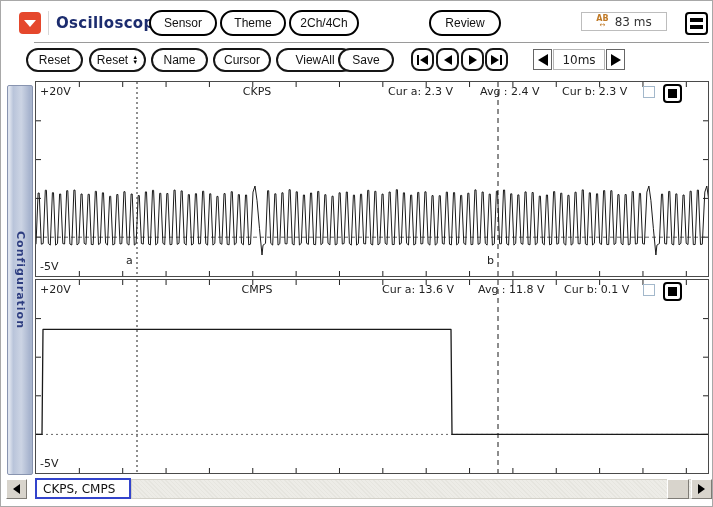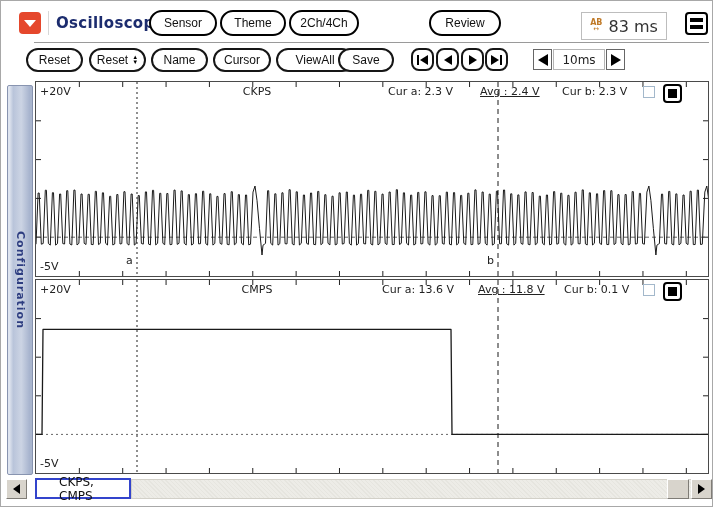--- a/index.html
+++ b/index.html
@@ -12,26 +12,26 @@
   
   .app-icon { position:absolute; left:18px; top:11px; width:22px; height:22px;
     background:#e5472c; border-radius:4px; display:flex; align-items:center; justify-content:center; }
   .app-icon .tri-down { width:0;height:0;border-left:6px solid transparent;border-right:6px solid transparent;border-top:7px solid #fff; }
   .title-divider { position:absolute; left:47px; top:10px; width:1px; height:24px; background:#d7d7d7; }
   .app-title { position:absolute; left:55px; top:13px; font-size:15px; font-weight:bold; color:#1c2c6e; letter-spacing:.3px; }
   .pill-btn { position:absolute; height:26px; top:9px; border:2px solid #000000; border-radius:13px;
     background:#fff; font-size:12px; color:#111; display:flex; align-items:center; justify-content:center; cursor:default; }
   .pill-btn2 { position:absolute; height:24px; top:47px; border:2px solid #161616; border-radius:12px;
     background:#fff; font-size:12px; color:#111; display:flex; align-items:center; justify-content:center; gap:4px; }
-  .measure-box { position:absolute; left:580px; top:11px; width:86px; height:28px; border:1px solid #bdbdbd;
+  .measure-box { position:absolute; left:580px; top:11px; width:86px; height:19px; border:1px solid #bdbdbd;
     background:#fff; display:flex; align-items:center; justify-content:center; gap:6px; }
   .ab-icon { display:flex; flex-direction:column; align-items:center; line-height:6px; }
   .ab-icon .ab-top { font-size:8px; font-weight:bold; color:#c07a28; }
   .ab-icon .ab-bot { font-size:7px; color:#c07a28; }
-  .measure-value { font-size:16px; color:#333; }
+  .measure-value { font-size:12px; color:#333; }
   .menu-btn { position:absolute; left:684px; top:11px; width:23px; height:23px; border:2.5px solid #000;
     border-radius:4px; background:#fff; display:flex; flex-direction:column; align-items:center; justify-content:center; gap:2.5px; }
   .menu-btn .bar { width:13px; height:4.5px; background:#000; }
   .toolbar-sep { position:absolute; left:33px; top:41px; width:675px; height:1px; background:#9a9a9a; }
   
   .spinner { display:flex; flex-direction:column; line-height:5px; font-size:6px; color:#000; }
   .sq-btn { position:absolute; top:47px; width:23px; height:23px; border:2px solid #161616; border-radius:8px;
     background:#fff; display:flex; align-items:center; justify-content:center; gap:1px; }
   .tri-l { width:0;height:0;border-top:5px solid transparent;border-bottom:5px solid transparent;border-right:8px solid #000; }
   .tri-r { width:0;height:0;border-top:5px solid transparent;border-bottom:5px solid transparent;border-left:8px solid #000; }
@@ -52,36 +52,36 @@
   
   .channel { position:absolute; left:34px; width:674px; background:#fff; border:1px solid #4a4a4a; }
   .channel.ch1 { top:80px; height:196px; }
   .channel.ch2 { top:278px; height:195px; }
   .channel svg { position:absolute; left:0; top:0; }
   .ch-label { position:absolute; font-size:11px; color:#222; white-space:nowrap; }
   .v-top { left:4px; top:3px; }
   .v-bottom { left:4px; bottom:3px; }
   .ch-title { left:176px; top:3px; width:90px; text-align:center; }
   .cur-a { left:352px; top:3px; }
-  .avg { left:444px; top:3px;text-decoration:underline; }
+  .avg { left:444px; top:3px; }
   .cur-b { left:526px; top:3px; }
   .cursor-tag { position:absolute; bottom:9px; font-size:11px; color:#222; }
   .chk { position:absolute; left:607px; top:4px; width:12px; height:12px; background:#fff; border:1.5px solid #a3b8cb; }
   .blk-btn { position:absolute; left:627px; top:2px; width:19px; height:19px; border:2px solid #000; border-radius:4px;
     background:#fff; display:flex; align-items:center; justify-content:center; }
   .blk-btn .fill { width:9px; height:9px; background:#000; }
   
   .statusbar { position:absolute; left:0; top:477px; width:713px; height:24px; }
   .sb-btn { position:absolute; top:1px; width:21px; height:20px; background:#d8d4cc;
     border-top:1px solid #fff; border-left:1px solid #fff; border-right:1px solid #7f7c76; border-bottom:1px solid #7f7c76;
     display:flex; align-items:center; justify-content:center; }
   .sb-btn .tri-l { border-right-width:7px; border-top-width:5px; border-bottom-width:5px; }
   .sb-btn .tri-r { border-left-width:7px; border-top-width:5px; border-bottom-width:5px; }
   .sb-label { position:absolute; left:34px; top:0; width:96px; height:21px; background:#fff; border:2px solid #3344cc;
-    font-size:12px; color:#111; display:flex; align-items:center; padding-left:22px; }
+    font-size:12px; color:#111; display:flex; align-items:center; padding-left:6px; }
   .sb-track { position:absolute; left:130px; top:1px; width:580px; height:20px; background:#edece7;
     background-image:repeating-linear-gradient(45deg,#e6e5df 0 1px,transparent 1px 3px); border:1px solid #d2d0c8; }
   .sb-thumb { position:absolute; left:666px; top:1px; width:22px; height:20px; background:#d8d4cc;
     border-top:1px solid #fff; border-left:1px solid #fff; border-right:1px solid #7f7c76; border-bottom:1px solid #7f7c76; }
 </style>
 </head>
 <body>
 
 <div class="window">
 

